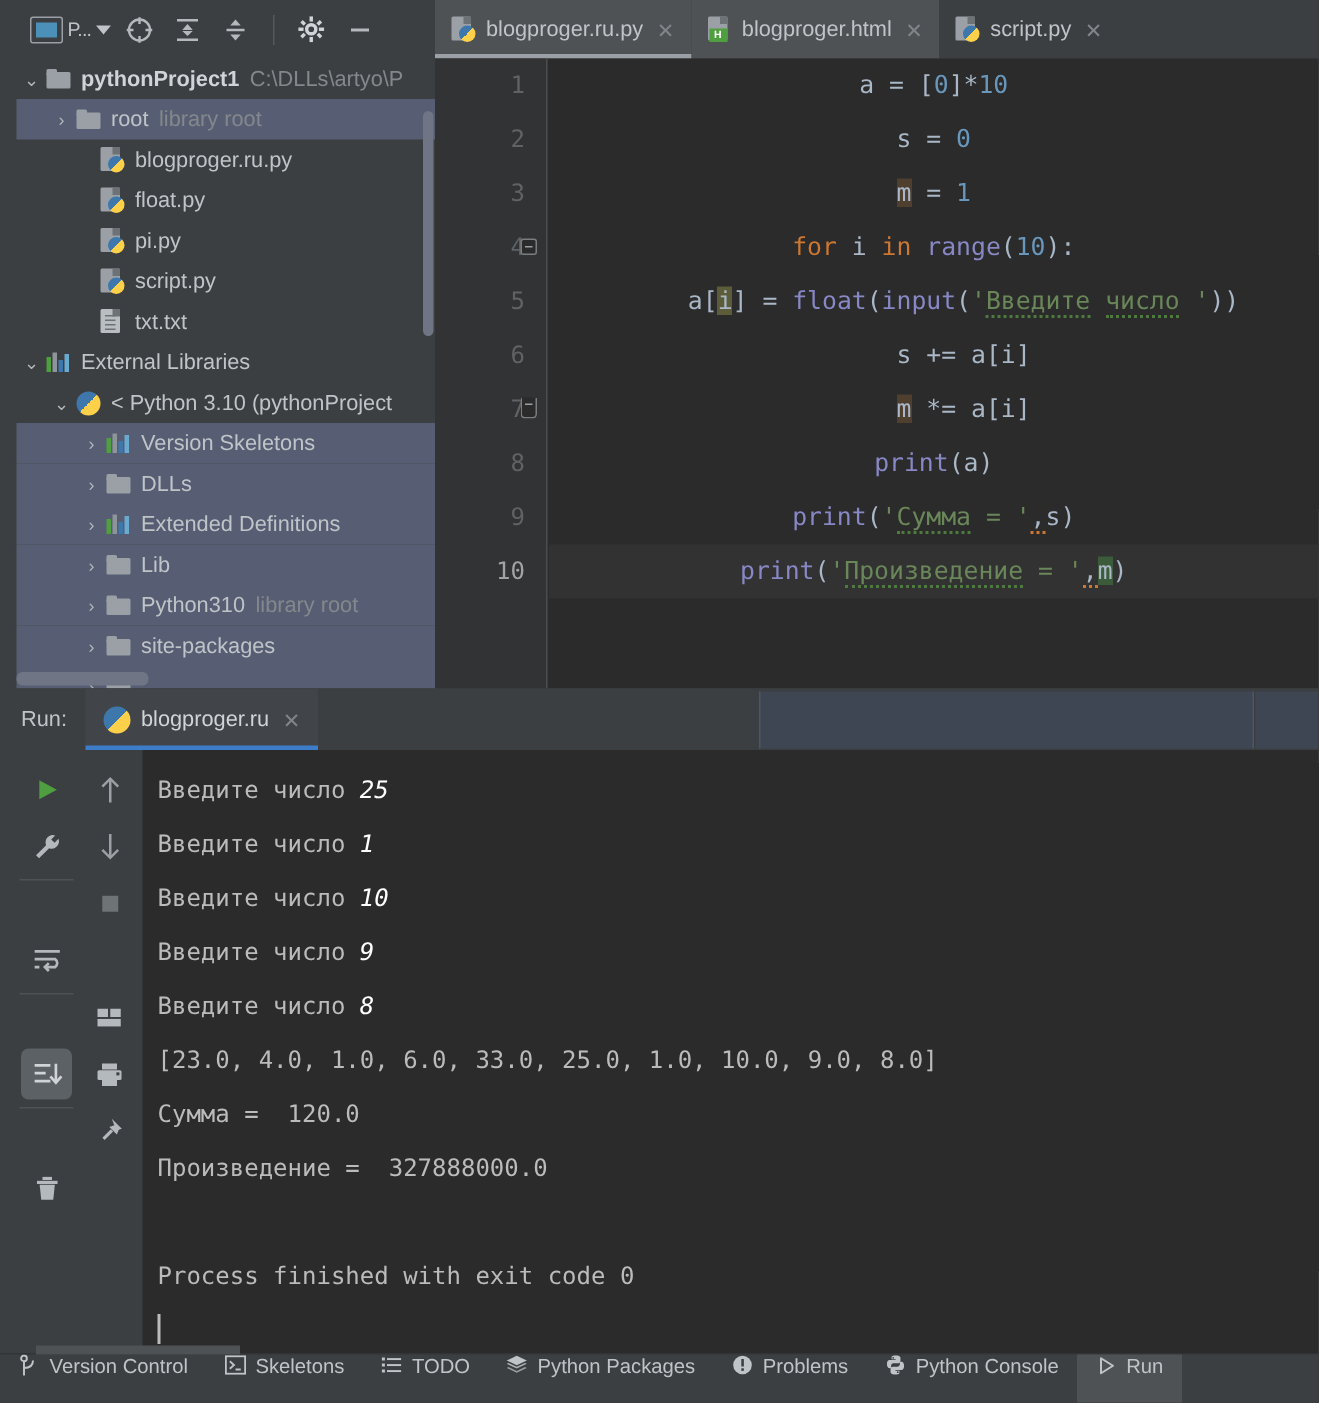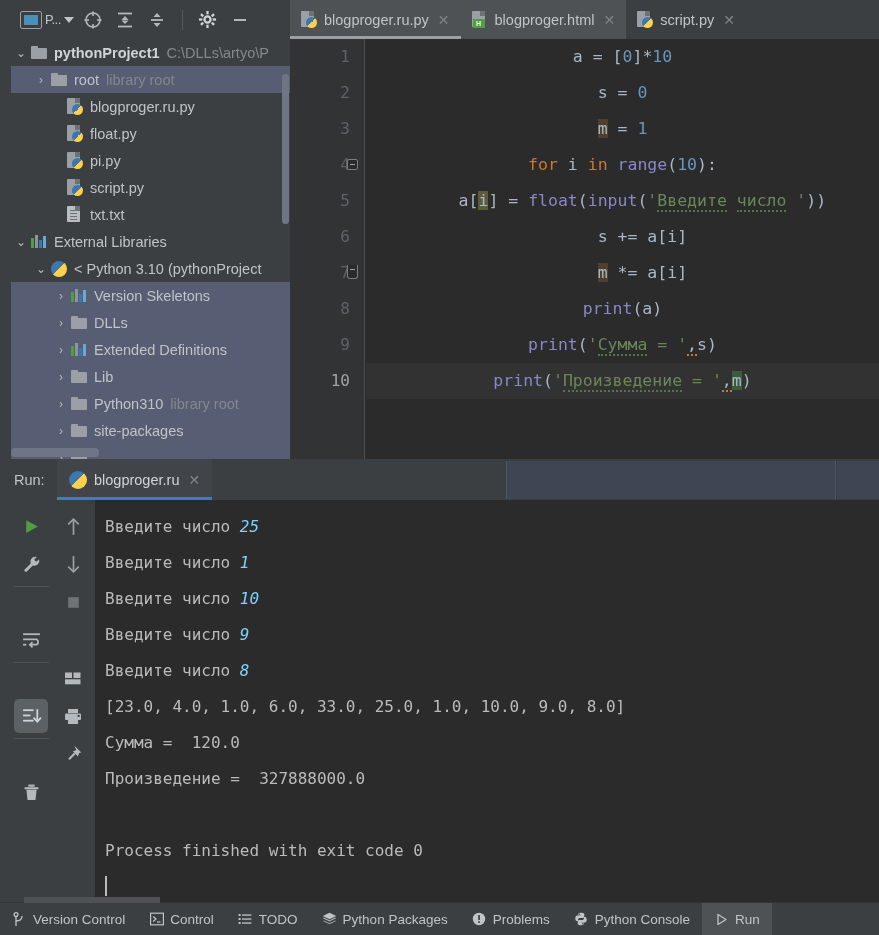--- a/index.html
+++ b/index.html
@@ -206,32 +206,32 @@
   .rt-div { grid-column: 1 / 2; width: 36px; height: 1px; background:#4e5254; margin: 3px 3px; }
 
   .console {
     position: absolute; left: 95px; top: 41px; width: 784px; height: 402px;
     background: #2b2b2b; overflow: hidden; padding: 9px 0 0 10px;
   }
   .con-line {
     font-family: "DejaVu Sans Mono", monospace; font-size: 16px; line-height: 36px;
     color: #bbbbbb; white-space: pre; height: 36px;
   }
-  .con-in { color: #7dd3fc; font-style: italic; }
+  .con-in { color: #ffffff; font-style: italic; }
   .con-caret {
     display:inline-block; width: 2px; height: 20px; background: #bbbbbb; vertical-align: -4px;
   }
 
   
   .statusbar {
     position: absolute; left: 0; bottom: 0; width: 879px; height: 33px;
     background: #3c3f41; display: flex; align-items: center; border-top: 1px solid #323537;
   }
   .sb-item {
-    display: flex; align-items: center; gap: 6px; height: 33px; padding: 0 12px;
+    display: flex; gap: 6px; height: 33px; padding: 0 12px;
     color: #bfc4c8; font-size: 13.5px; white-space: nowrap;
   }
   .sb-item.hot { background: #4e5254; }
   .sb-ico { width: 15px; height: 15px; display:flex; align-items:center; justify-content:center; color:#bfc4c8; }
   .bot-left-tab {
     position:absolute; left:24px; top:-6px; width:136px; height:6px; background:#4e5254;
   }
 </style>
 </head>
 <body>
@@ -636,21 +636,21 @@
       <span>Version Control</span>
     </div>
     <div class="sb-item">
       <span class="sb-ico">
         <svg width="14" height="14" viewBox="0 0 14 14">
             <rect x="0.6" y="1.2" width="12.8" height="11.6" fill="none" stroke="#bfc4c8" stroke-width="1.2"></rect>
             <polyline points="3.2,4.5 6,7 3.2,9.5" fill="none" stroke="#bfc4c8" stroke-width="1.2"></polyline>
             <line x1="7" y1="10" x2="10.5" y2="10" stroke="#bfc4c8" stroke-width="1.2"></line>
           </svg>
       </span>
-      <span>Control</span>
+      <span>Skeletons</span>
     </div>
     <div class="sb-item">
       <span class="sb-ico">
         <svg width="14" height="14" viewBox="0 0 14 14">
             <g fill="#bfc4c8">
               <rect x="0.6" y="2" width="2" height="2"></rect>
               <rect x="4" y="2.4" width="9.4" height="1.3"></rect>
               <rect x="0.6" y="6" width="2" height="2"></rect>
               <rect x="4" y="6.4" width="9.4" height="1.3"></rect>
               <rect x="0.6" y="10" width="2" height="2"></rect>

